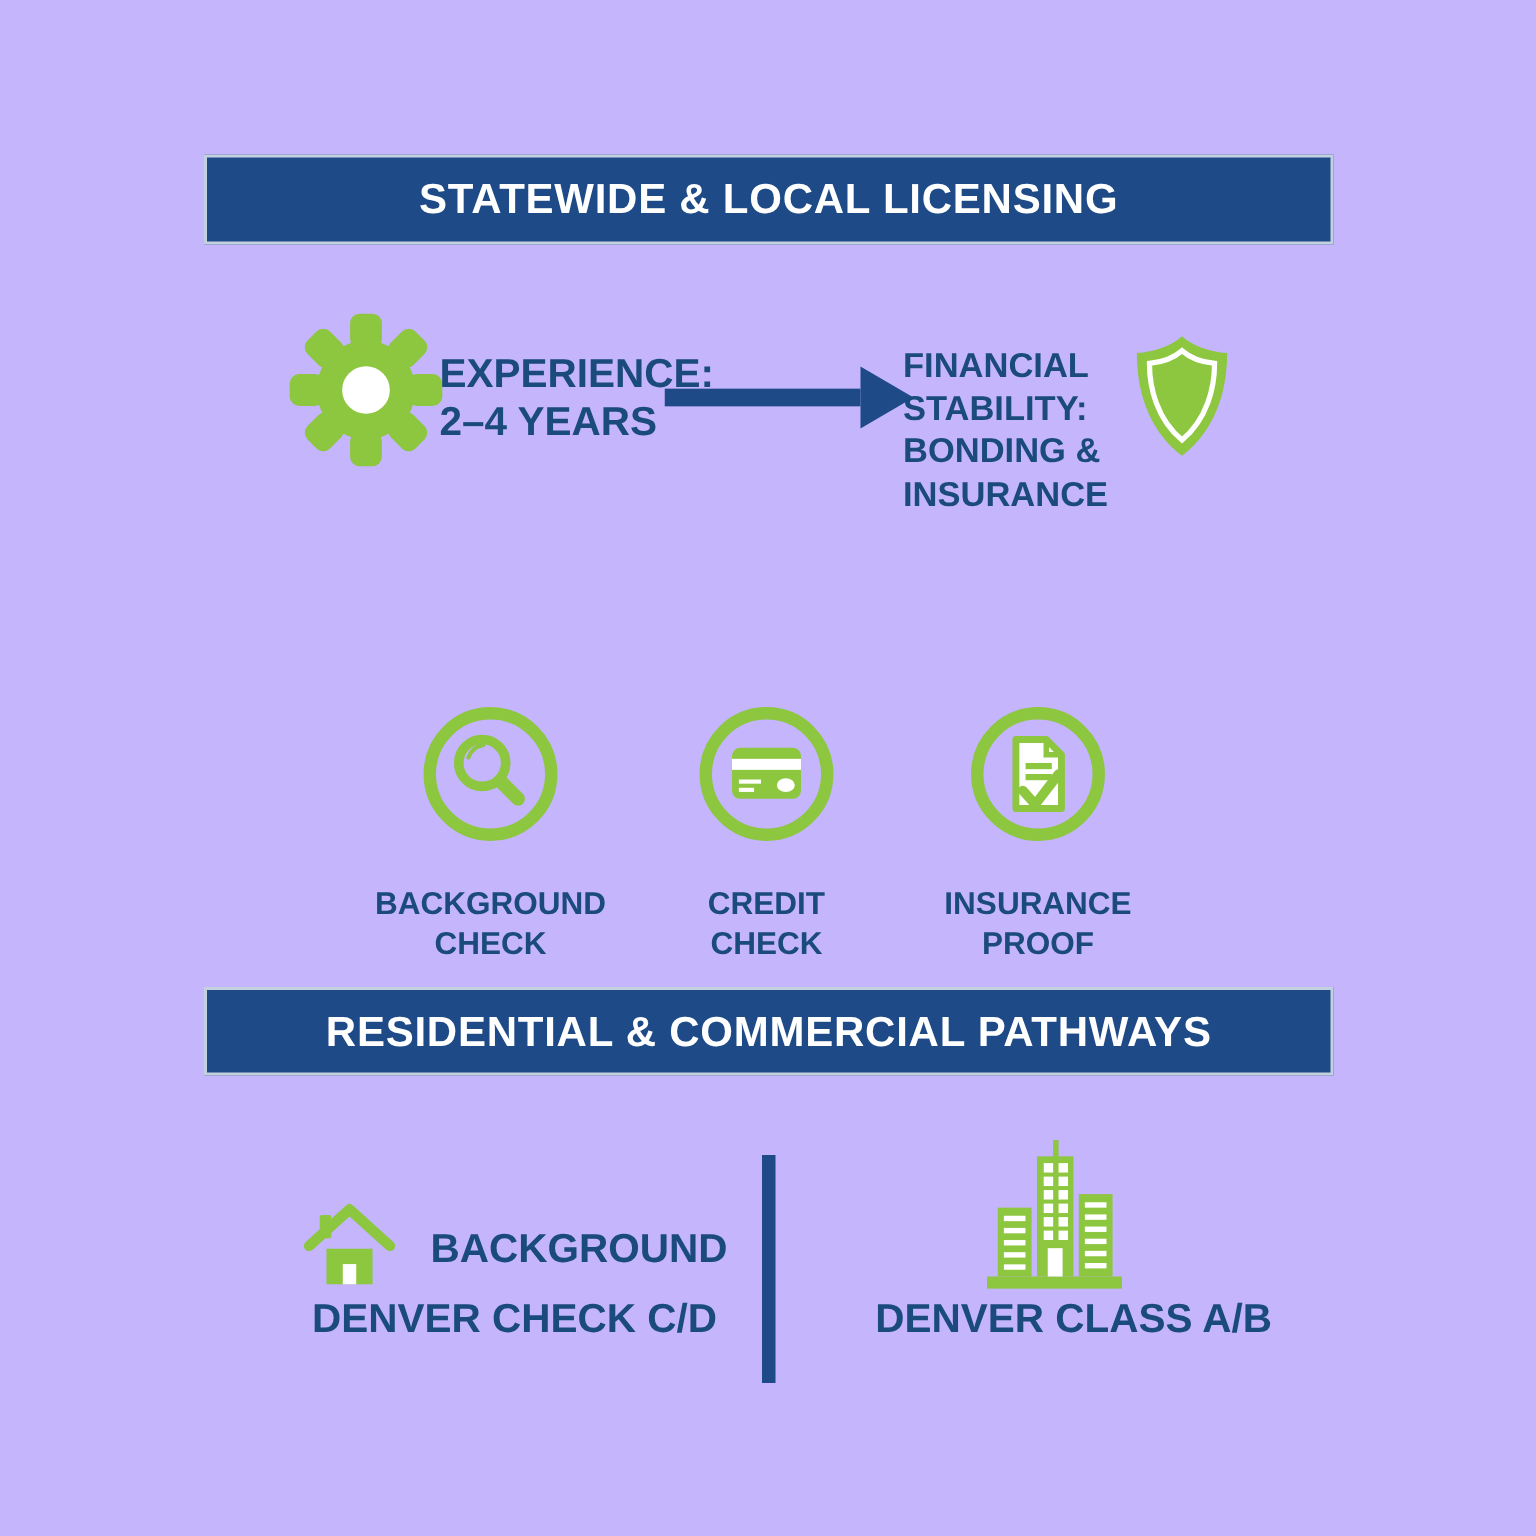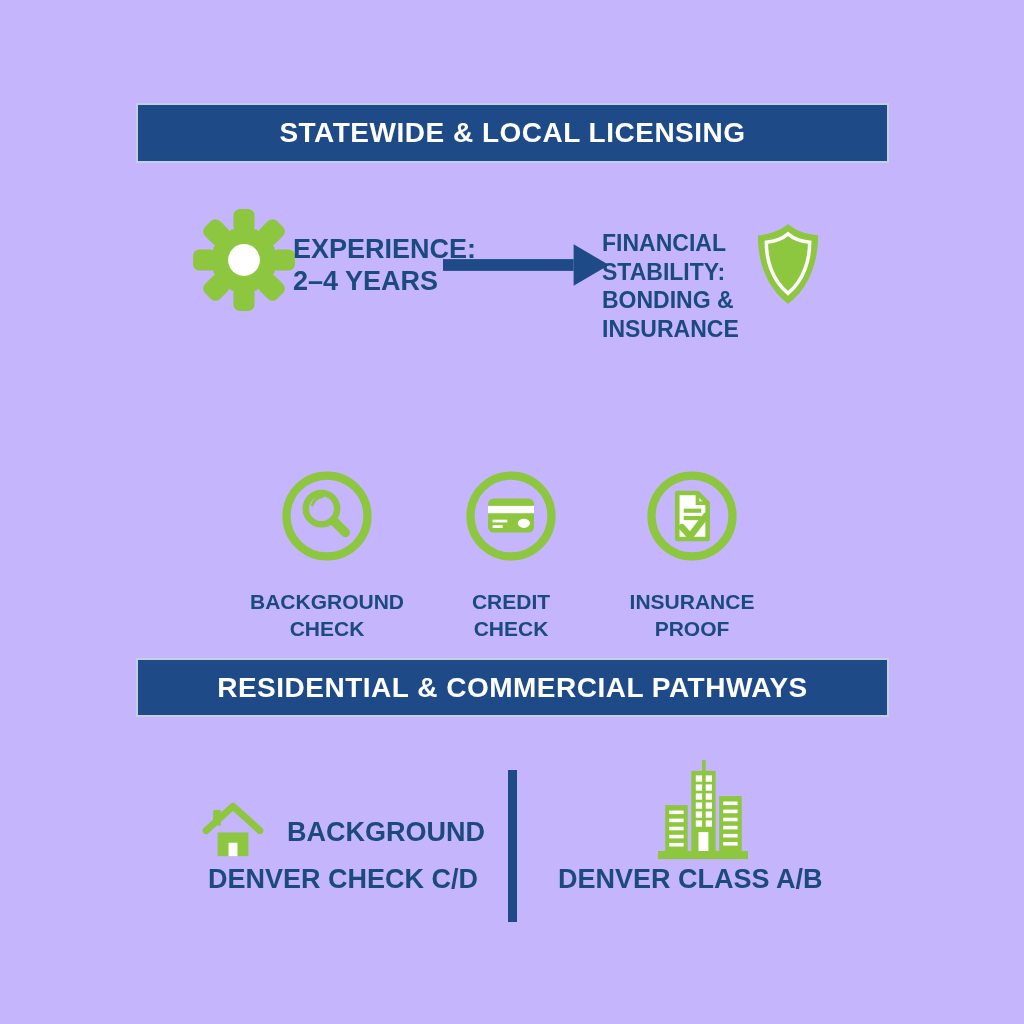--- a/index.html
+++ b/index.html
@@ -160,15 +160,15 @@
         <rect x="72.5" y="46" width="16" height="4"></rect>
         <rect x="72.5" y="55" width="16" height="4"></rect>
         <rect x="72.5" y="64" width="16" height="4"></rect>
         <rect x="72.5" y="73" width="16" height="4"></rect>
         <rect x="72.5" y="82" width="16" height="4"></rect>
         <rect x="72.5" y="91" width="16" height="4"></rect>
       </g>
     </svg>
   </span>
 
-  <div class="abs navy-text" style="left:558px;top:864px;width:290px;text-align:left;font-size:27px;">DENVER CLASS A/B</div>
+  <div class="abs navy-text" style="left:558px;top:864px;width:290px;text-align:right;font-size:27px;">DENVER CLASS A/B</div>
 
 </div>
 
 </body></html>

